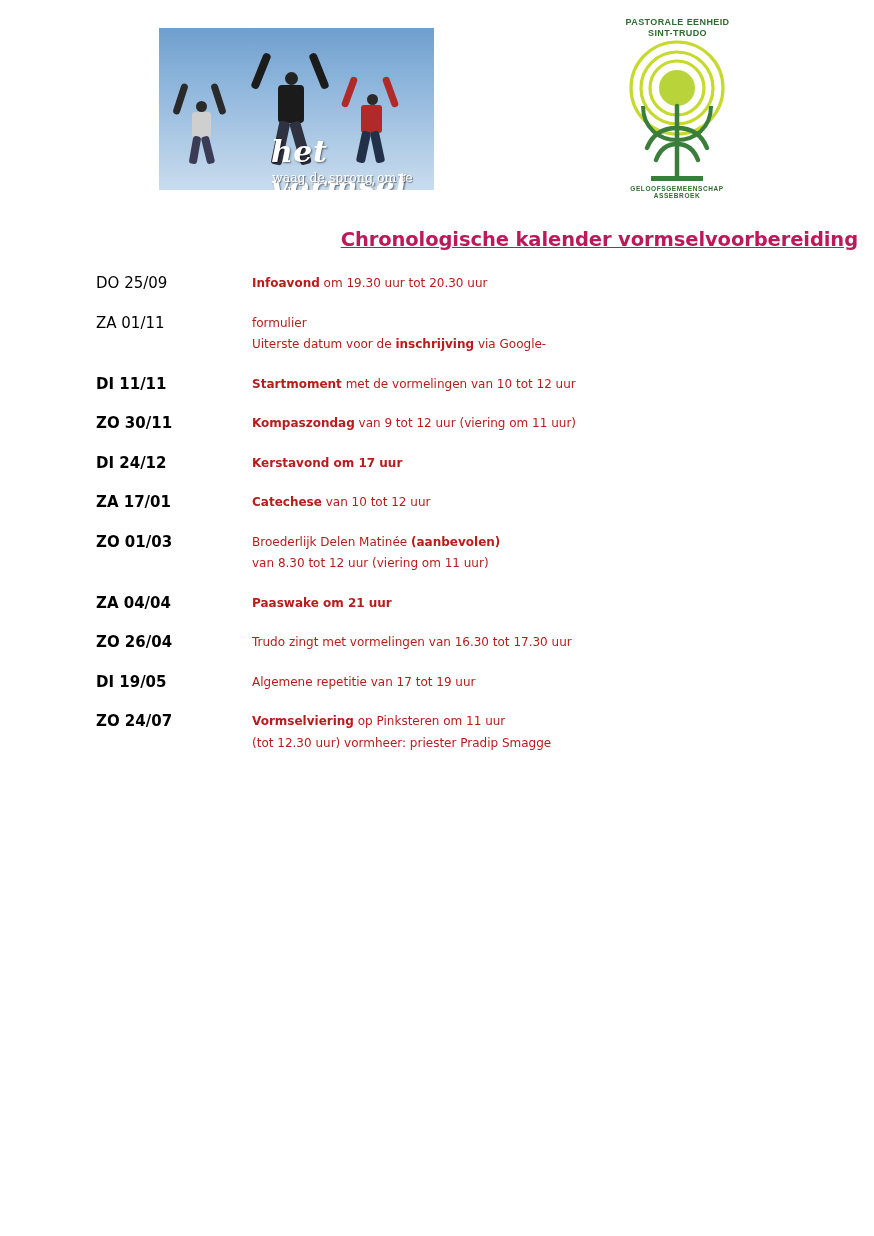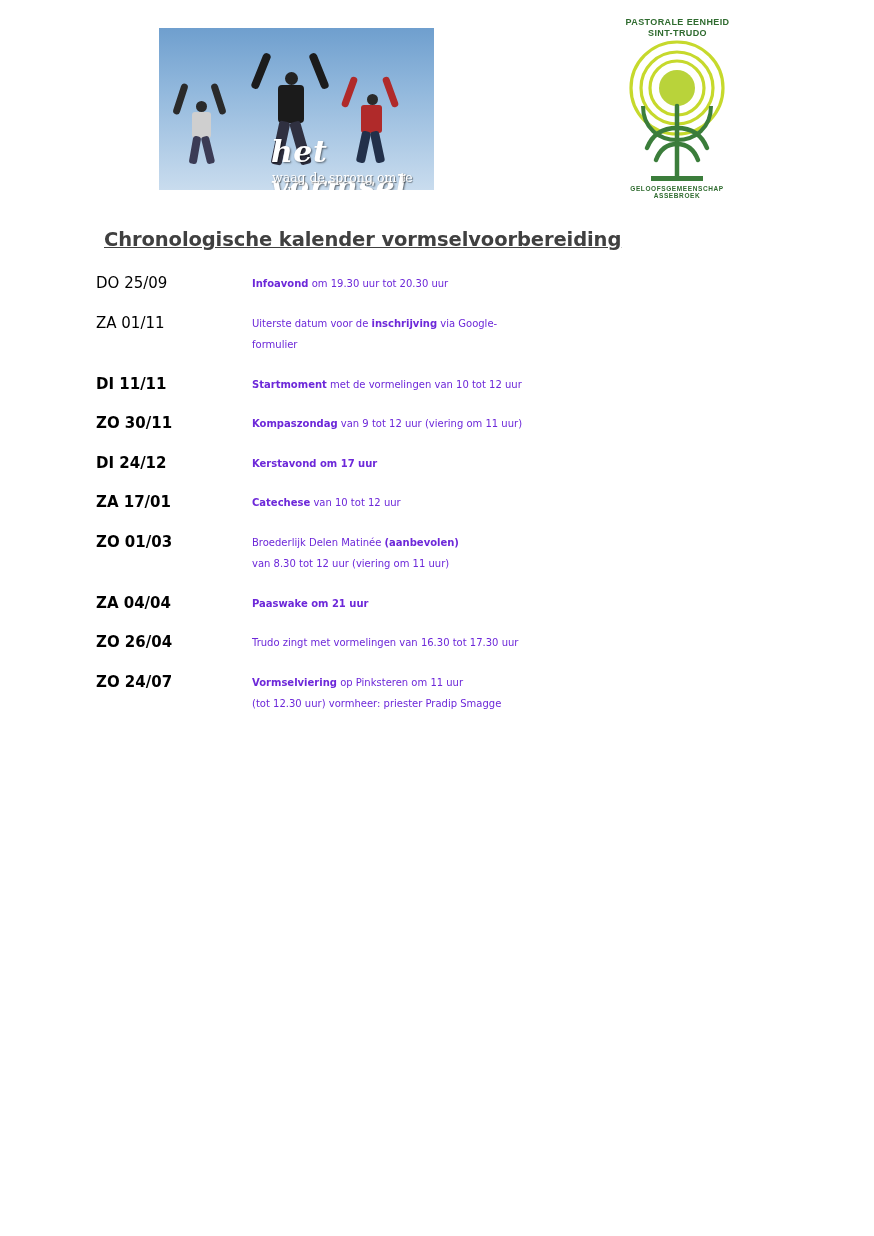--- a/index.html
+++ b/index.html
@@ -117,48 +117,49 @@
   .logo-svg { position: absolute; left: 0; top: 26px; }
 
   
   .content {
     position: absolute;
     left: 0;
     top: 228px;
     width: 874px;
   }
   h1.doc-title {
-    margin: 0 0 22px 104px;
+    margin: 0 16px 22px 104px;
     font-family: "DejaVu Sans", sans-serif;
     font-size: 19.5px;
     font-weight: bold;
     text-decoration: underline;
-    color: #404040;
+    color: #be185d;
     letter-spacing: -0.1px;
+    text-align: right;
   }
   .row {
     display: flex;
     margin: 0 0 0 96px;
     width: 690px;
     padding-bottom: 18px;
     align-items: flex-start;
   }
   .row .date {
     width: 156px;
     flex: 0 0 156px;
     font-size: 15px;
     line-height: 21.5px;
     color: #000;
   }
   .row .date.bold { font-weight: bold; }
   .row .desc {
     flex: 1;
-    font-size: 10px;
+    font-size: 12px;
     line-height: 21.5px;
-    color: #6d28d9;
+    color: #b91c1c;
   }
   .desc b { font-weight: bold; }
 </style>
 </head>
 <body>
 
 <div class="header">
 
   <div class="photo-banner">
     <div class="sky"></div>
@@ -221,22 +222,22 @@
   <div id="rows">
       <div class="row">
         <div class="date">DO 25/09</div>
         <div class="desc">
           <div><b>Infoavond</b><span> om 19.30 uur tot 20.30 uur</span></div>
         </div>
       </div>
       <div class="row">
         <div class="date">ZA 01/11</div>
         <div class="desc">
+          <div><span>formulier</span></div>
           <div><span>Uiterste datum voor de </span><b>inschrijving</b><span> via Google-</span></div>
-          <div><span>formulier</span></div>
         </div>
       </div>
       <div class="row">
         <div class="date bold">DI 11/11</div>
         <div class="desc">
           <div><b>Startmoment</b><span> met de vormelingen van 10 tot 12 uur</span></div>
         </div>
       </div>
       <div class="row">
         <div class="date bold">ZO 30/11</div>
@@ -269,20 +270,26 @@
           <div><b>Paaswake om 21 uur</b></div>
         </div>
       </div>
       <div class="row">
         <div class="date bold">ZO 26/04</div>
         <div class="desc">
           <div><span>Trudo zingt met vormelingen van 16.30 tot 17.30 uur</span></div>
         </div>
       </div>
       <div class="row">
+        <div class="date bold">DI 19/05</div>
+        <div class="desc">
+          <div><span>Algemene repetitie van 17 tot 19 uur</span></div>
+        </div>
+      </div>
+      <div class="row">
         <div class="date bold">ZO 24/07</div>
         <div class="desc">
           <div><b>Vormselviering</b><span> op Pinksteren om 11 uur</span></div>
           <div><span>(tot 12.30 uur) vormheer: priester Pradip Smagge</span></div>
         </div>
       </div>
     </div>
 </div>
 
 </body></html>

